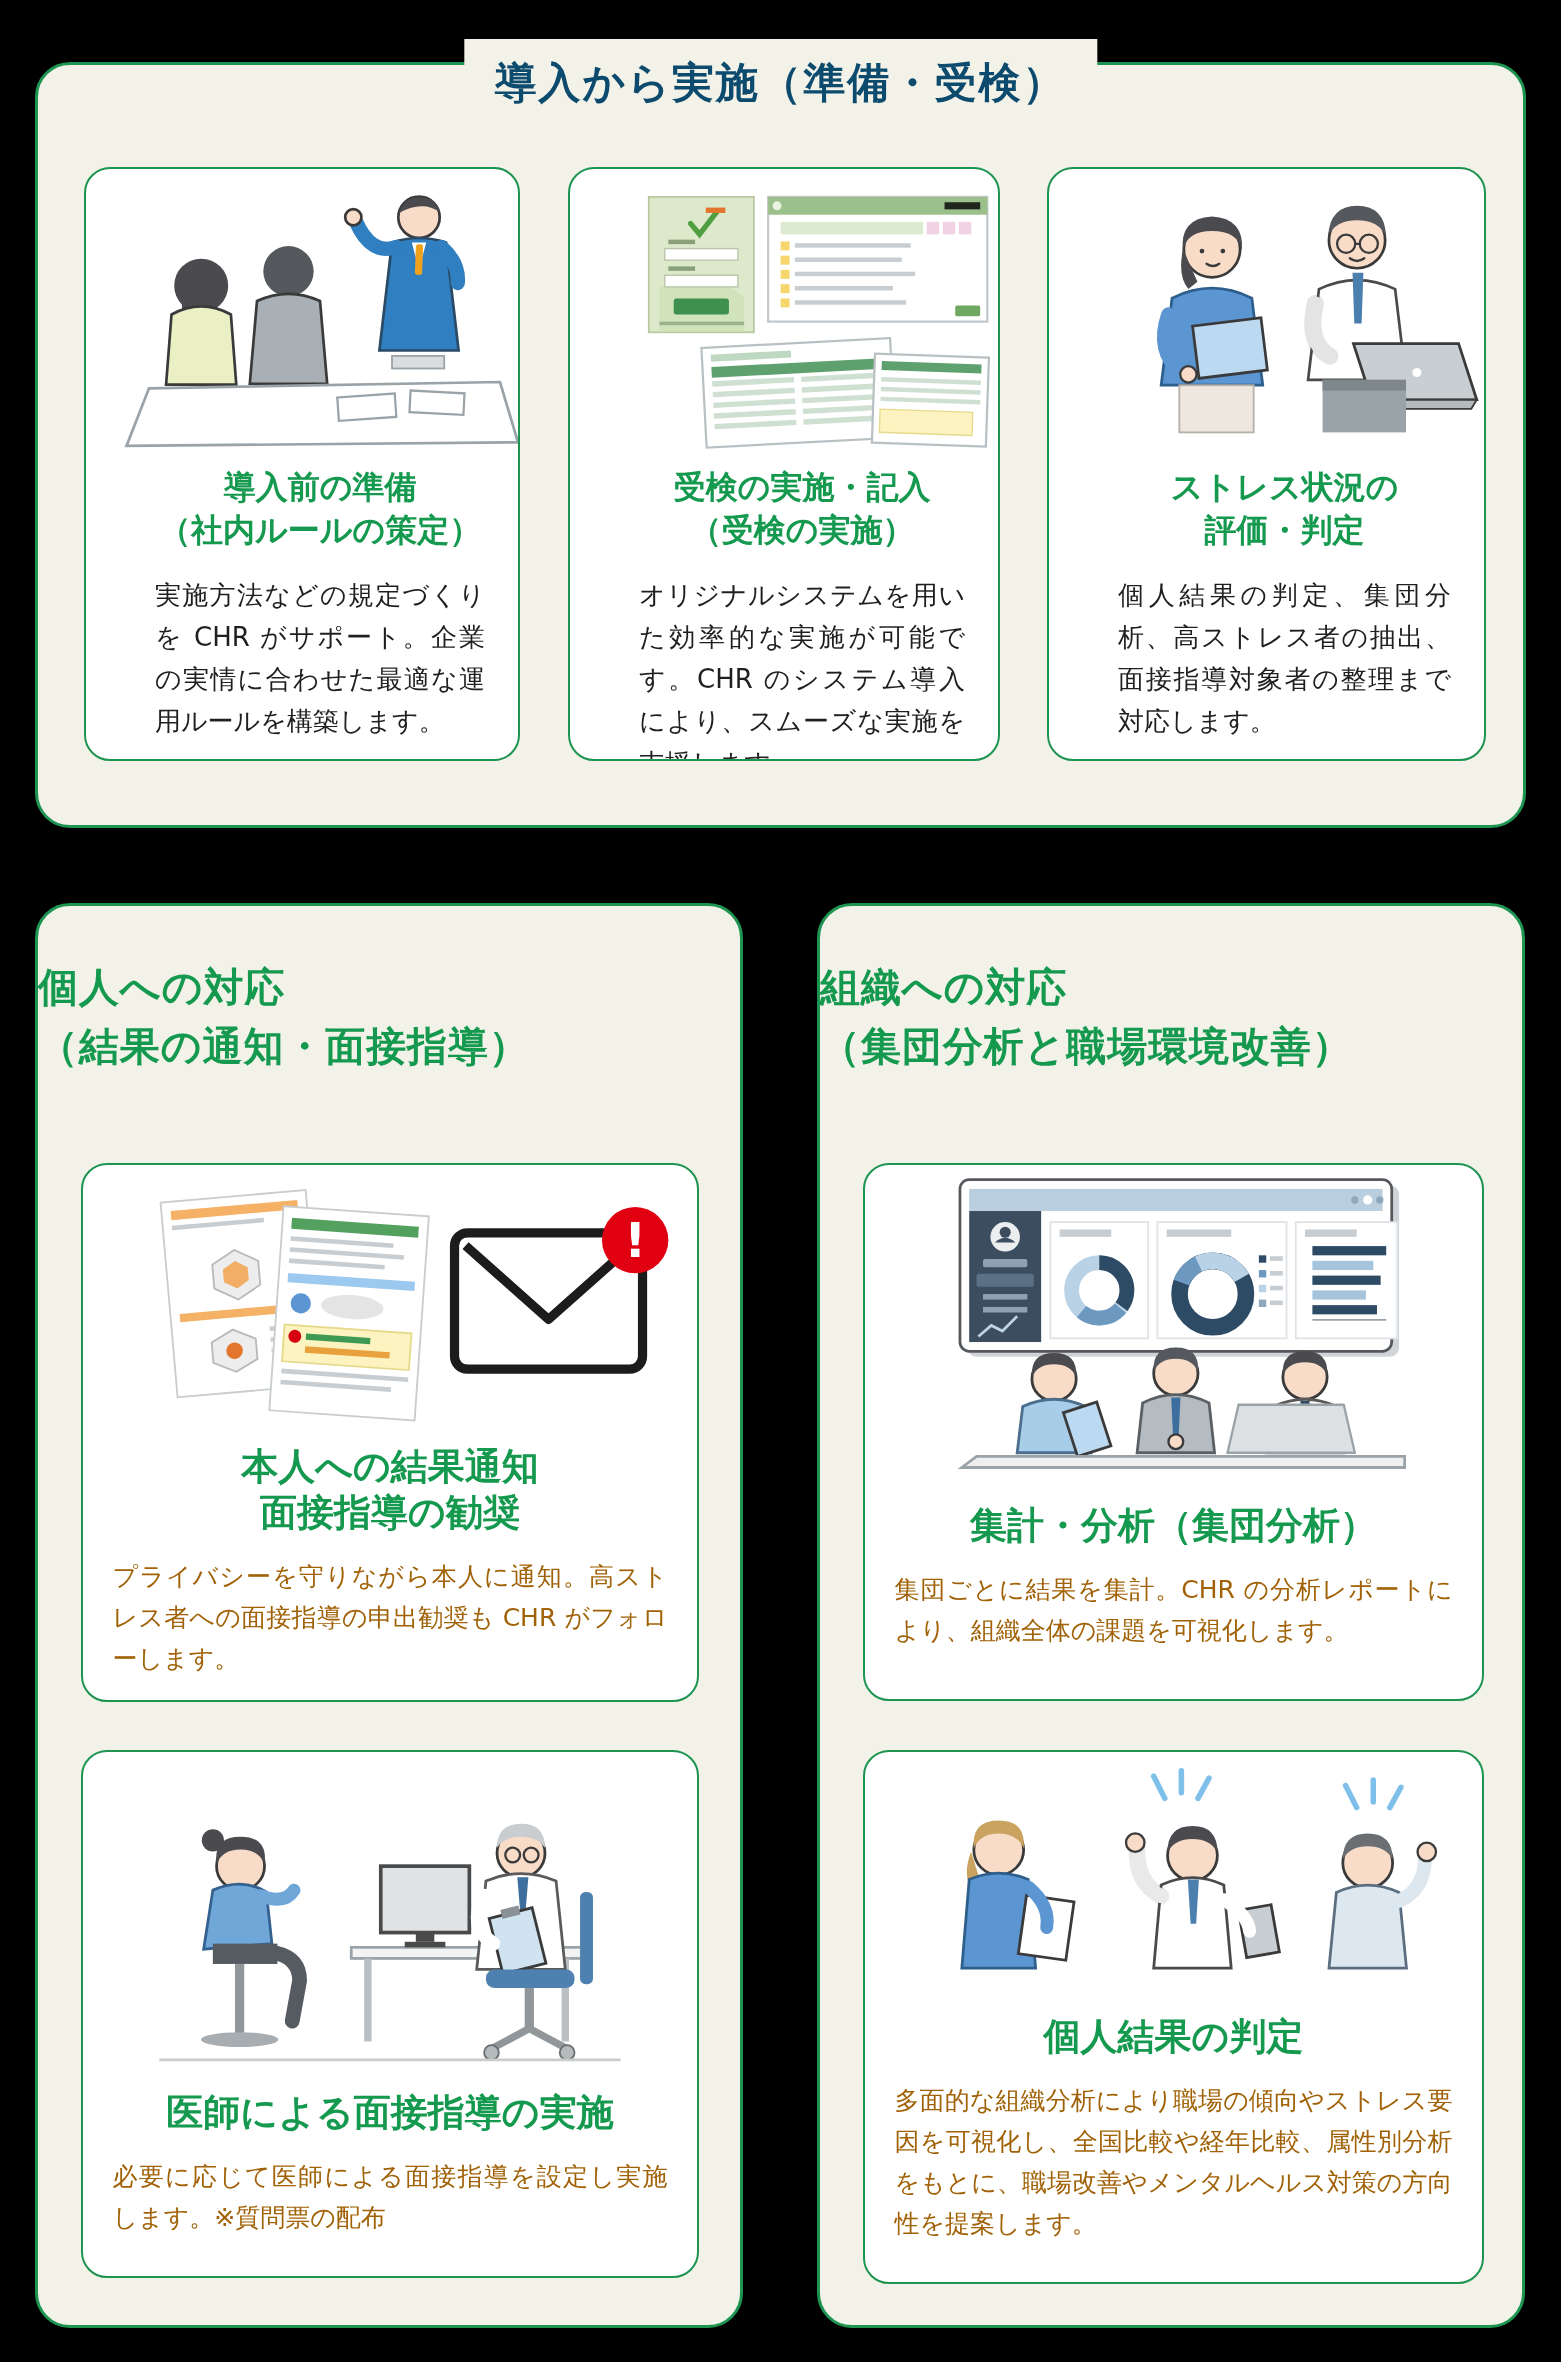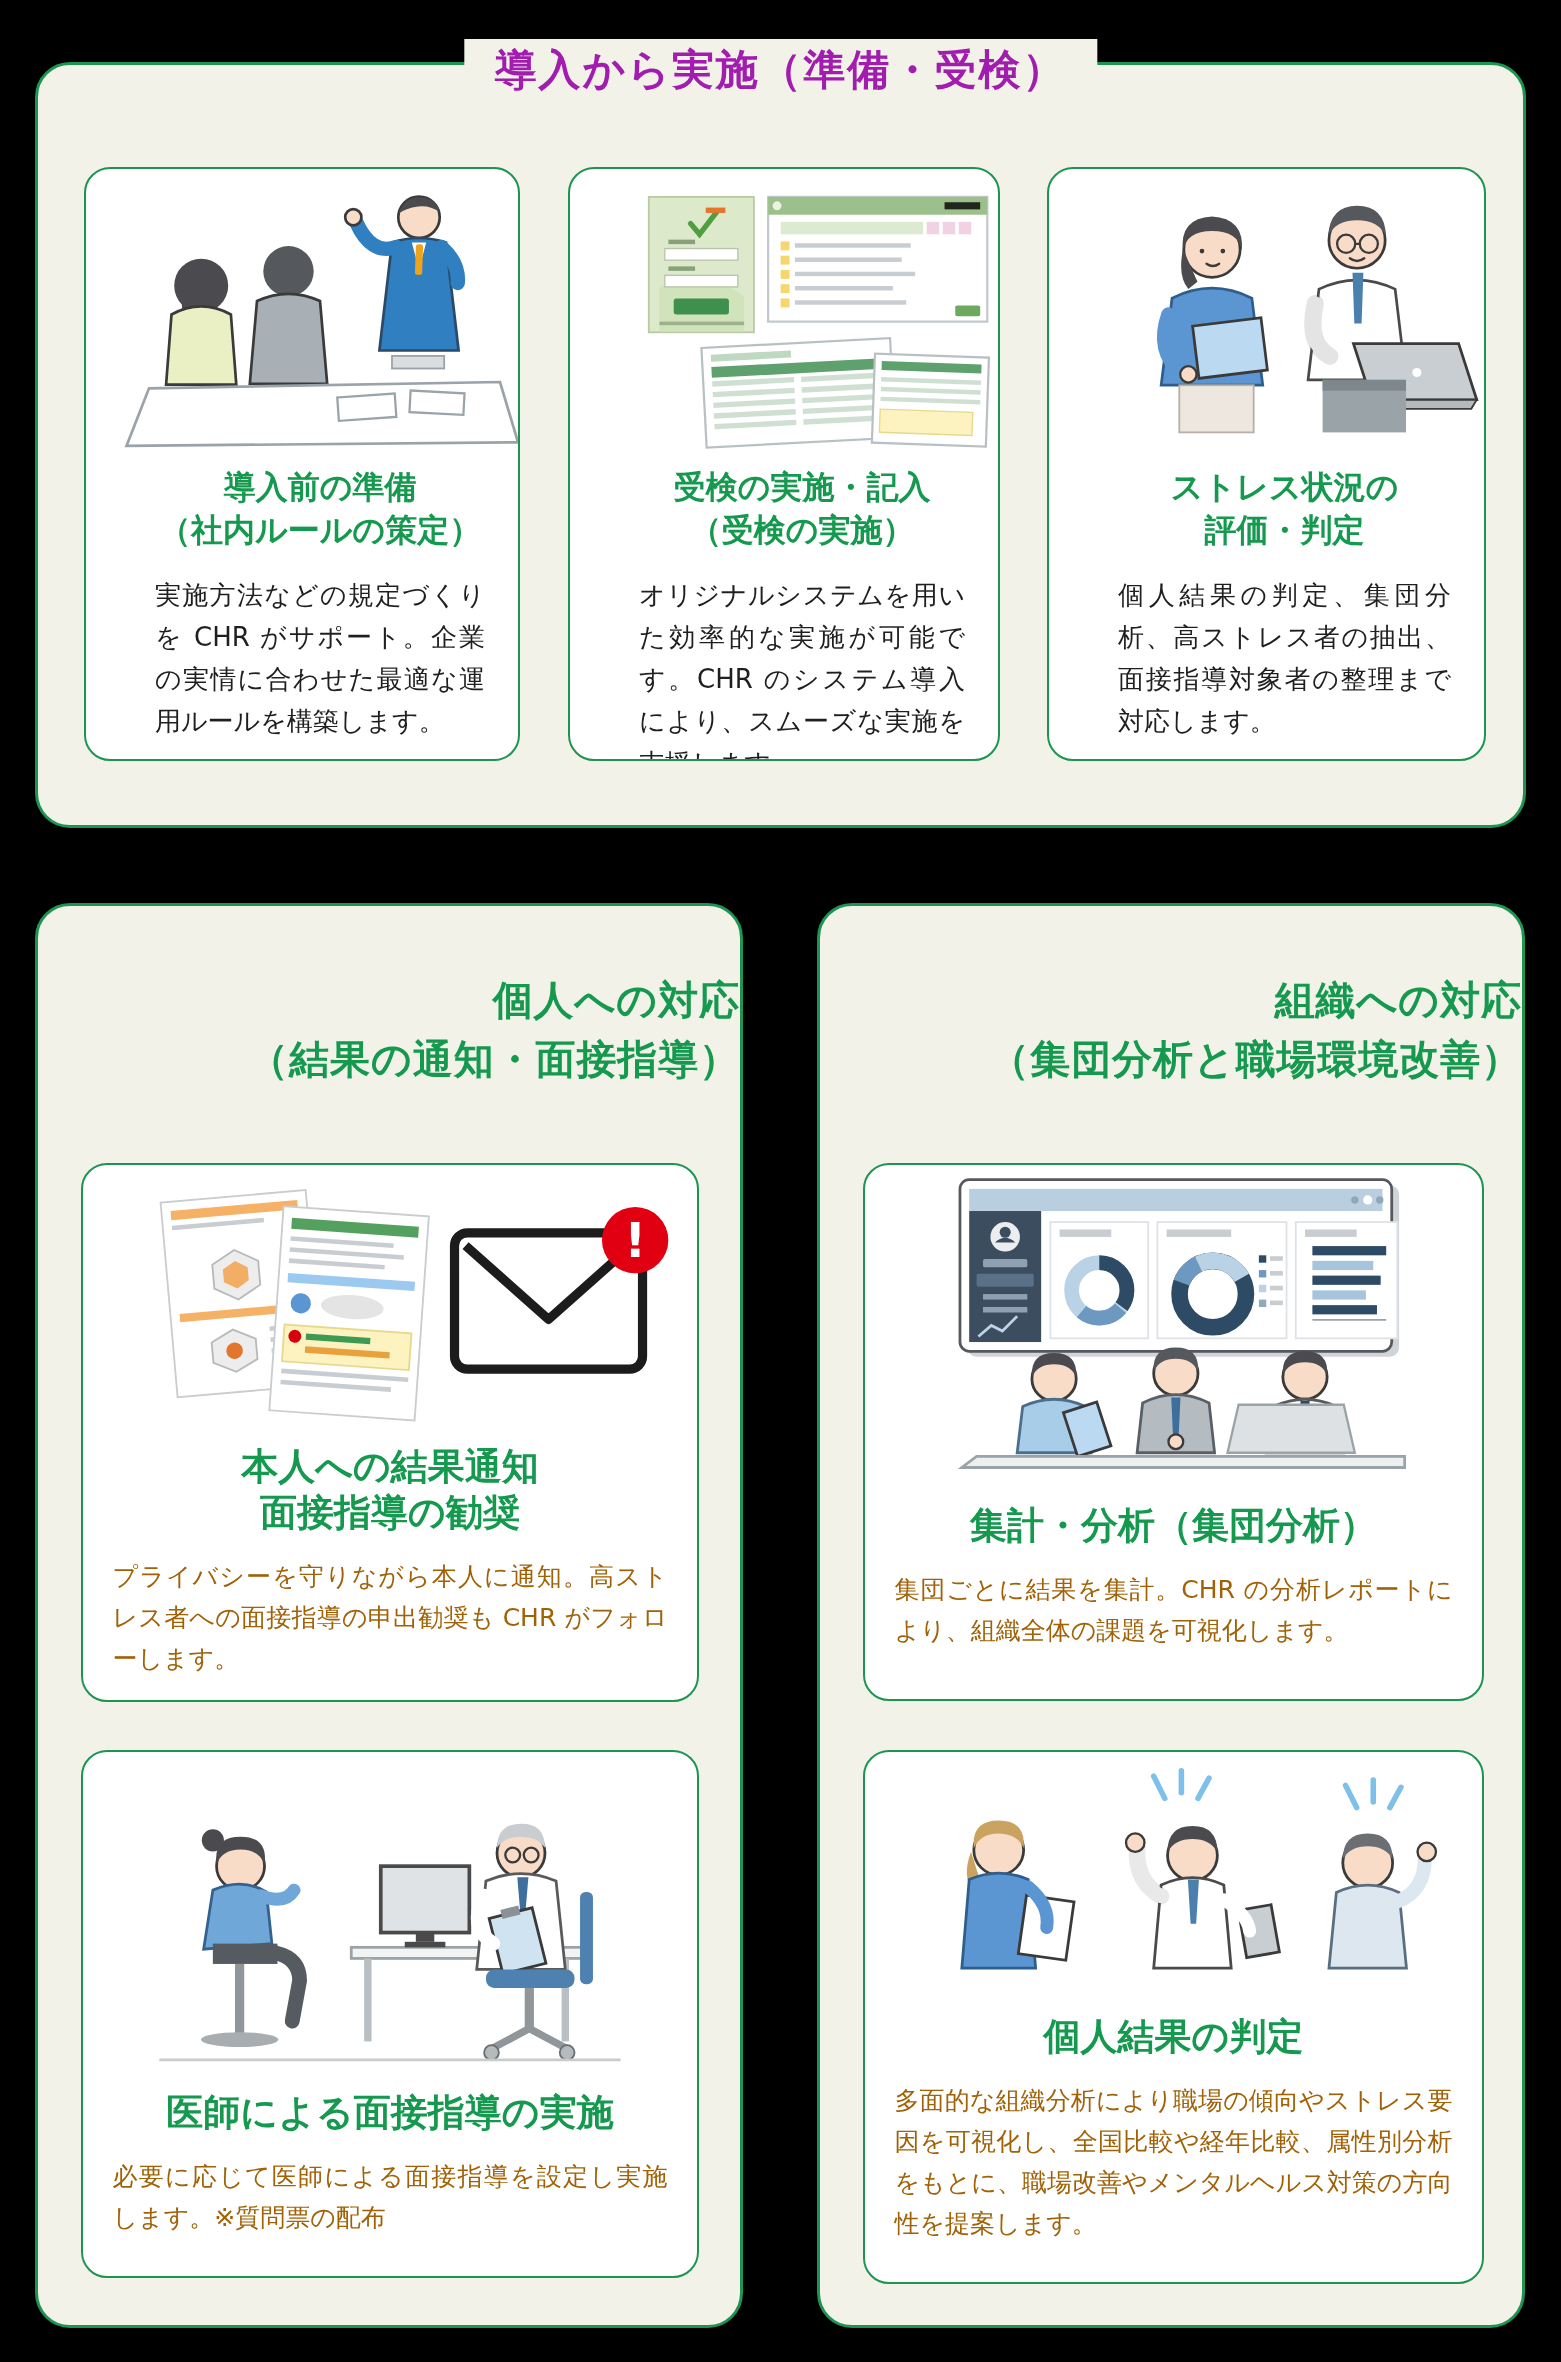--- a/index.html
+++ b/index.html
@@ -10,25 +10,25 @@
   }
   .panel{
     position:absolute;background:#F2F2E9;border:3.7px solid #1E9451;border-radius:35px;
     box-sizing:border-box;
   }
   #top-panel{left:35px;top:62px;width:1491px;height:766px;}
   #personal-panel{left:35px;top:903px;width:708px;height:1425px;}
   #organization-panel{left:817px;top:903px;width:708px;height:1425px;}
   .legend-title{
     position:absolute;top:-26px;left:50%;transform:translateX(-50%);
-    background:#F2F2E9;padding:0 31px;white-space:nowrap;
-    color:#a21caf;font-size:42px;font-weight:bold;line-height:61px;letter-spacing:1.8px;
+    background:#F2F2E9;padding:13px 31px;white-space:nowrap;
+    color:#0c4a6e;font-size:42px;font-weight:bold;line-height:61px;letter-spacing:1.8px;
   }
   .panel-title{
-    margin-top:65px;text-align:right;color:#14994F;font-weight:bold;
+    margin-top:52px;text-align:left;color:#14994F;font-weight:bold;
     font-size:40px;line-height:59px;letter-spacing:0.9px;
   }
   .card{
     position:absolute;background:#fff;border:2.8px solid #1E9451;border-radius:26px;
     box-sizing:border-box;overflow:hidden;
   }
   .top-card{top:102px;height:594px;padding-left:36px;}
   #card-preparation{left:46px;width:436px;}
   #card-questionnaire{left:530px;width:432px;}
   #card-evaluation{left:1009px;width:439px;}

